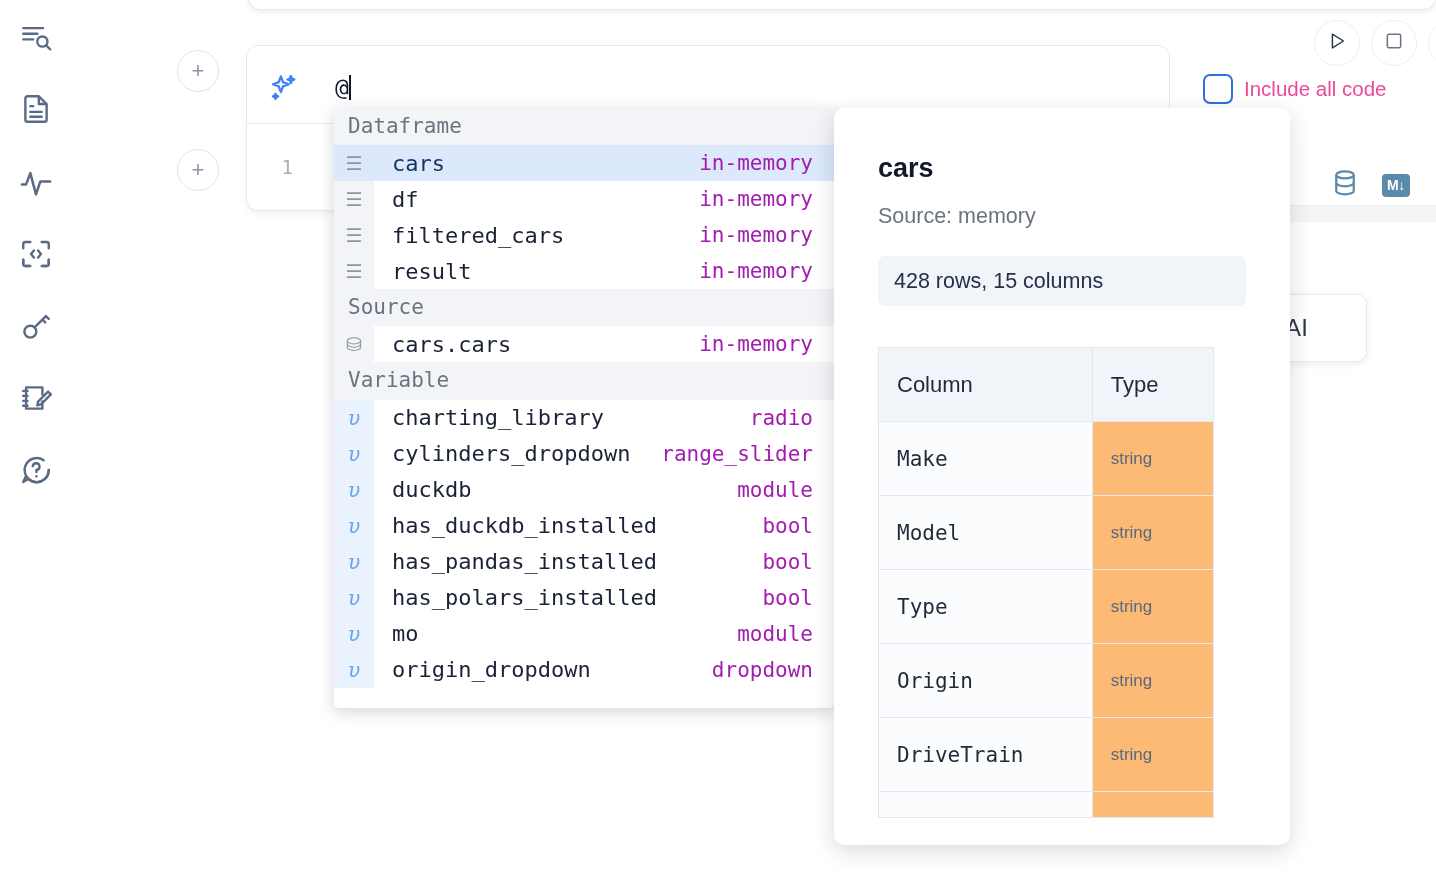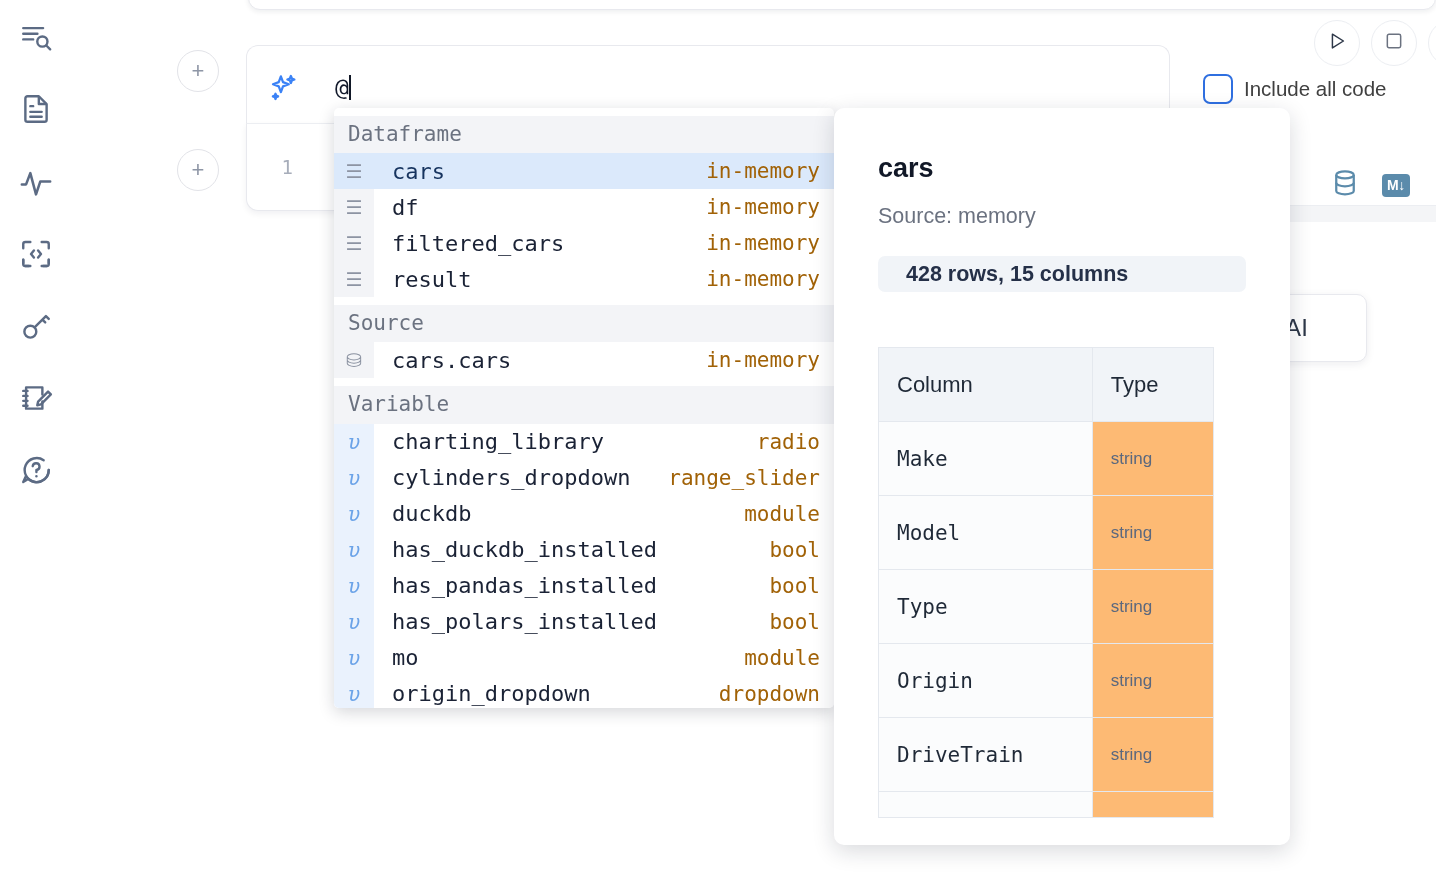--- a/index.html
+++ b/index.html
@@ -75,21 +75,21 @@
   #run-btn  { left: 1314px; }
   #stop-btn { left: 1371px; }
   #extra-btn{ left: 1428px; }
   .incl-row {
     position: absolute; left: 1203px; top: 74px;
     display: flex; align-items: center; gap: 11px;
   }
   .incl-box {
     width: 30px; height: 30px; border: 2px solid #2f6fe0; border-radius: 7px; background: #fff;
   }
-  .incl-label { font-size: 20.5px; color: #404040; }
+  .incl-label { font-size: 20.5px; color: #ec4899; }
 
   
   .cell-toolbar { position: absolute; left: 1330px; top: 168px; display: flex; gap: 22px; align-items: center; }
   .db-icon { color: #5b8bab; }
   .md-badge {
     background: #5b8bab; color: #fff; border-radius: 4px;
     font-size: 14px; font-weight: 700; padding: 3px 5px 4px; letter-spacing: -.3px;
     font-family: "Liberation Sans", sans-serif; display: flex; align-items: center;
   }
   .toolbar-rule { position: absolute; left: 1174px; top: 205px; width: 262px; height: 1px; background: #eceef2; }
@@ -107,56 +107,56 @@
   
   .ac {
     position: absolute; left: 334px; top: 108px; width: 500px; height: 600px;
     background: #fff; border-radius: 5px;
     box-shadow: 0 4px 16px rgba(20,25,45,.18);
     overflow: hidden;
     font-family: "DejaVu Sans Mono", monospace;
   }
   .ac-section {
     background: #f3f4f7; color: #6b7280; font-size: 21px;
-    padding: 6px 0 6px 14px; line-height: 1.2; margin-top: 8px;
+    padding: 6px 0 6px 14px; line-height: 1.2;
   }
   .ac-item {
     display: flex; align-items: center; height: 36px;
     background: #fff; position: relative;
   }
   .ac-item .glyph {
     width: 40px; min-width: 40px; height: 36px; background: #f3f4f7;
     display: flex; align-items: center; justify-content: center;
     color: #8d94a3; font-size: 19px;
   }
   .ac-item.var .glyph { background: #eaf2fd; color: #6ba3e8; font-style: italic; font-size: 20px; }
   .ac-item .name {
     flex: 1; padding-left: 18px; font-size: 22px; color: #1a2235; white-space: nowrap;
   }
   .ac-item .kind {
-    padding-right: 14px; font-size: 21px; color: #a16207; white-space: nowrap;
+    padding-right: 21px; font-size: 21px; color: #a21caf; white-space: nowrap;
   }
   .ac-item.selected { background: #dbe9fb; }
   .ac-item.selected .name { color: #16335e; }
   .ac-item.selected .glyph { background: #dbe9fb; }
 
   
   .doc {
     position: absolute; left: 834px; top: 108px; width: 456px; height: 737px;
     background: #fff; border-radius: 10px;
     box-shadow: 0 6px 22px rgba(20,25,45,.16);
     overflow: hidden;
   }
   .doc-title { position: absolute; left: 44px; top: 45px; font-size: 27px; font-weight: 700; color: #111827; }
   .doc-source { position: absolute; left: 44px; top: 96px; font-size: 21.5px; color: #6b7280; }
   .doc-shape {
-    position: absolute; left: 44px; top: 148px; width: 368px; height: 36px;
+    position: absolute; left: 44px; top: 148px; width: 368px; height: 50px;
     background: #f1f4f8; border-radius: 7px;
-    display: flex; align-items: center; padding-left: 28px;
-    font-size: 21.5px; color: #253048; font-weight: bold;
+    display: flex; align-items: center; padding-left: 16px;
+    font-size: 21.5px; color: #253048;
   }
   .doc-table { position: absolute; left: 44px; top: 239px; width: 368px; }
   .doc-table table { border-collapse: collapse; width: 336px; }
   .doc-table th, .doc-table td {
     border: 1px solid #e4e8ee; text-align: left; padding: 0 0 0 18px; height: 74px;
   }
   .doc-table th { background: #f1f4f8; font-size: 22px; font-weight: 400; color: #1f2937; }
   .doc-table td.col { font-family: "DejaVu Sans Mono", monospace; font-size: 21px; color: #1f2937; background: #fbfcfd; }
   .doc-table td.typ { font-size: 17px; color: #5b687e; background: #fdba74; }
   .doc-table tr.partial td { height: 26px; }

